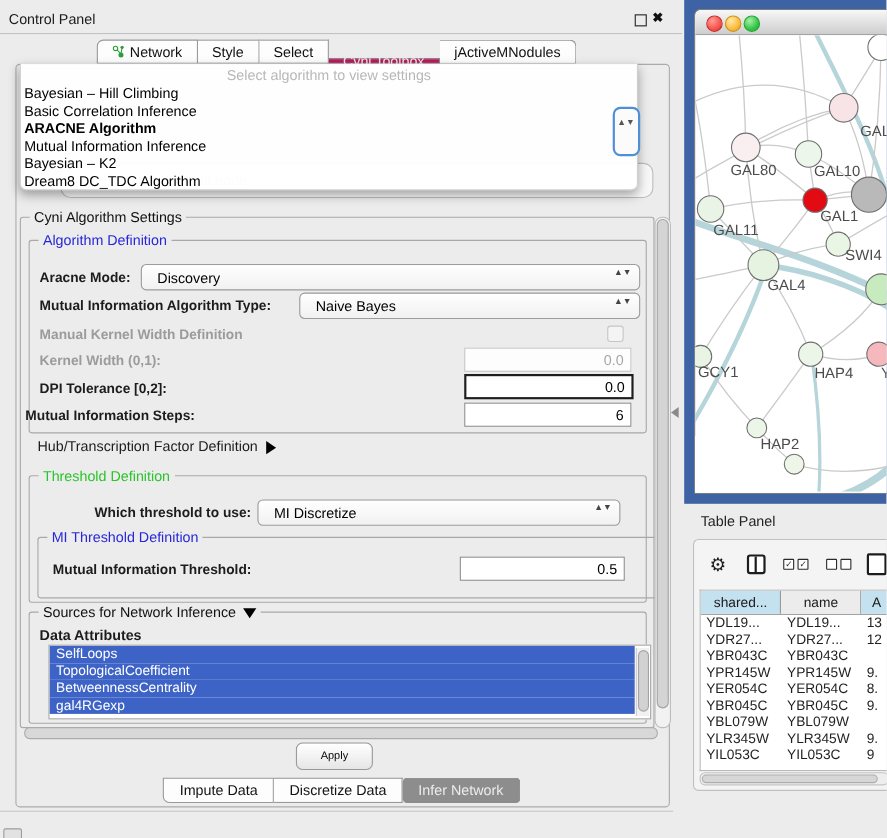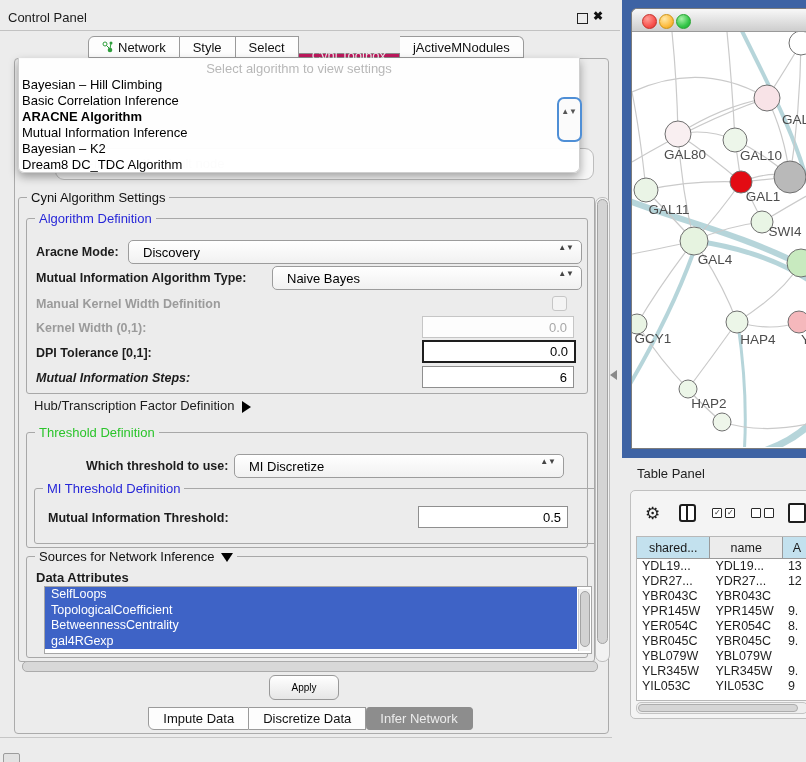--- a/index.html
+++ b/index.html
@@ -183,23 +183,23 @@
   </div>
   <div class="abs lbl" style="left:36px;top:271px;">Mutual Information Algorithm Type:</div>
   <div class="abs combo" style="left:272px;top:266px;width:294px;height:22px;">
     <span>Naive Bayes</span>
     <span class="stepper">▲▼</span>
   </div>
   <div class="abs lbl dis" style="left:36px;top:297px;">Manual Kernel Width Definition</div>
   <div class="abs checkbox" style="left:552px;top:296px;"></div>
   <div class="abs lbl dis" style="left:36px;top:321px;">Kernel Width (0,1):</div>
   <div class="abs field dis" style="left:422px;top:316px;width:144px;height:20px;">0.0</div>
-  <div class="abs lbl" style="left:36px;top:346px;">DPI Tolerance [0,1]:</div>
+  <div class="abs lbl" style="left:36px;top:346px;">DPI Tolerance [0,2]:</div>
   <div class="abs field focus" style="left:422px;top:340px;width:144px;height:19px;">0.0</div>
-  <div class="abs lbl" style="left:36px;top:371px;font-style:italic;">Mutual Information Steps:</div>
+  <div class="abs lbl" style="left:23px;top:371px;">Mutual Information Steps:</div>
   <div class="abs field" style="left:422px;top:366px;width:144px;height:20px;">6</div>
 
   <div class="abs" style="left:34px;top:398px;font-size:13px;color:#1c1c1c;">
     <span>Hub/Transcription Factor Definition</span><span class="tri-right"></span>
   </div>
 
   <div class="abs group" style="left:26px;top:432px;width:560px;height:114px;">
     <span class="legend green">Threshold Definition</span>
   </div>
   <div class="abs lbl" style="left:86px;top:459px;">Which threshold to use:</div>

